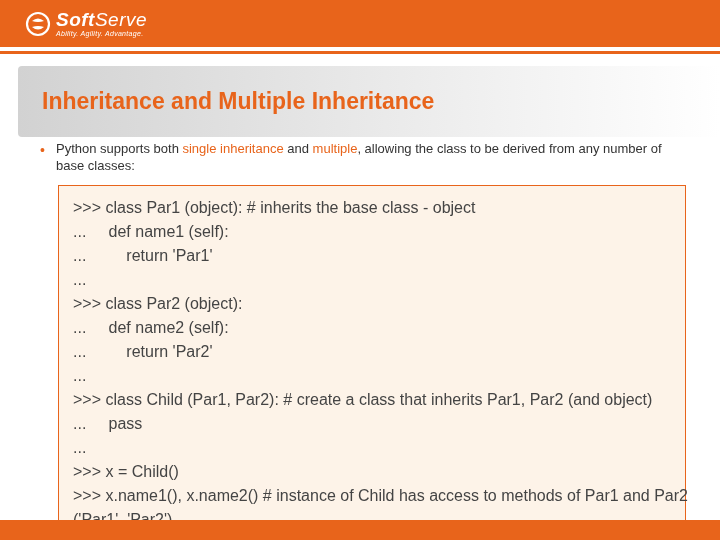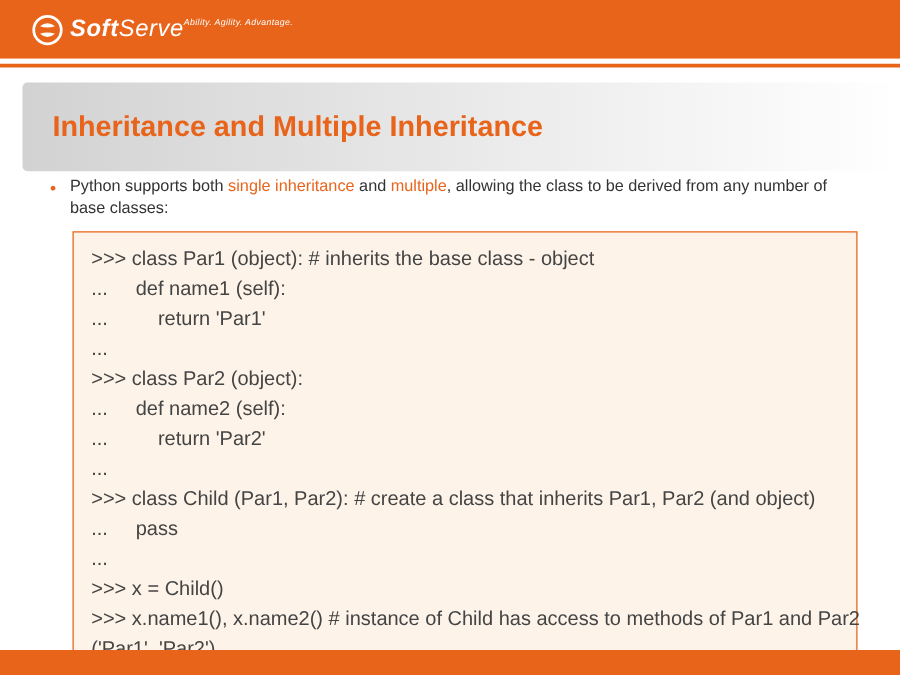--- a/index.html
+++ b/index.html
@@ -21,21 +21,21 @@
       display: flex;
       align-items: center;
       gap: 4px;
     }
     .logo-mark {
       width: 28px;
       height: 28px;
     }
     .logo-text {
       display: flex;
-      flex-direction: row;
+      flex-direction: column;
       line-height: 1;
       justify-content: flex-end;
     }
     .logo-name {
       color: #fff;
       font-size: 19px;
       font-weight: normal;
       font-style: italic;
       letter-spacing: 0.5px;
     }

